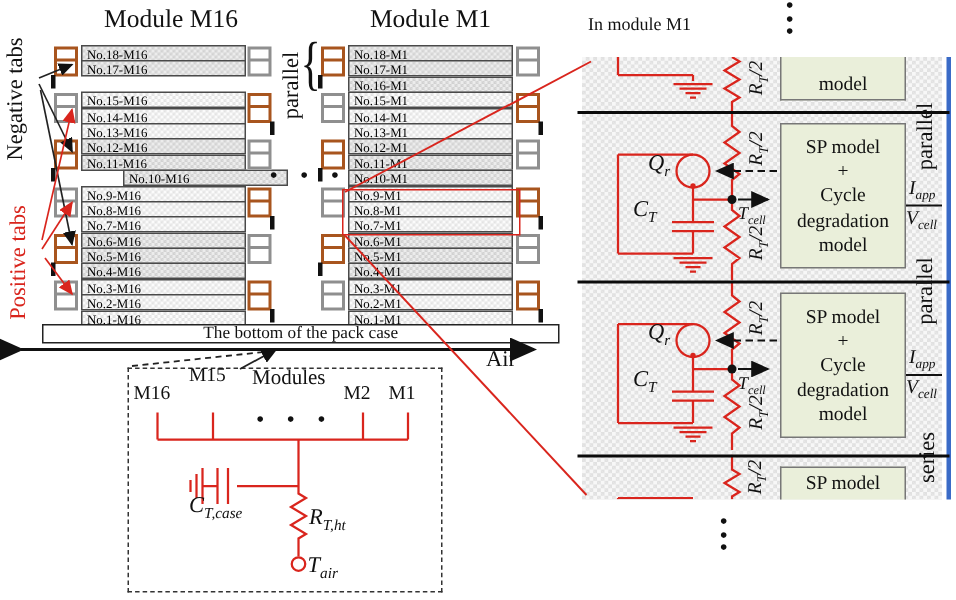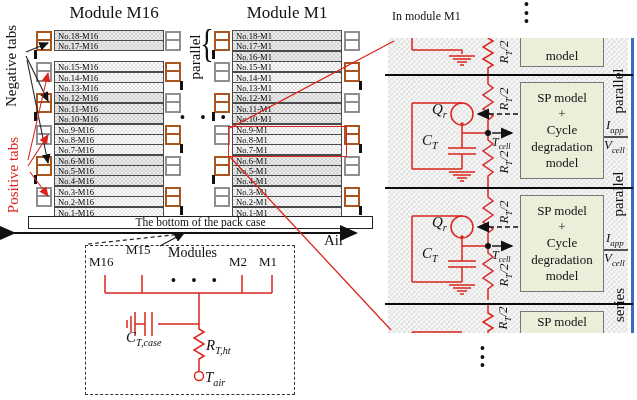--- a/index.html
+++ b/index.html
@@ -86,21 +86,21 @@
       </div>
       <div class="cell chk gB" style="top: 52px;">
         <span>No.13-M16</span>
       </div>
       <div class="cell chk gA" style="top: 62px;">
         <span>No.12-M16</span>
       </div>
       <div class="cell chk gA" style="top: 73px;">
         <span>No.11-M16</span>
       </div>
-      <div class="cell chk gA" style="top: 83px;">
+      <div class="cell chk gA" style="top: 83px; margin-left: 28px;">
         <span>No.10-M16</span>
       </div>
       <div class="cell chk gB" style="top: 94px;">
         <span>No.9-M16</span>
       </div>
       <div class="cell chk gB" style="top: 104px;">
         <span>No.8-M16</span>
       </div>
       <div class="cell chk gB" style="top: 114px;">
         <span>No.7-M16</span>

